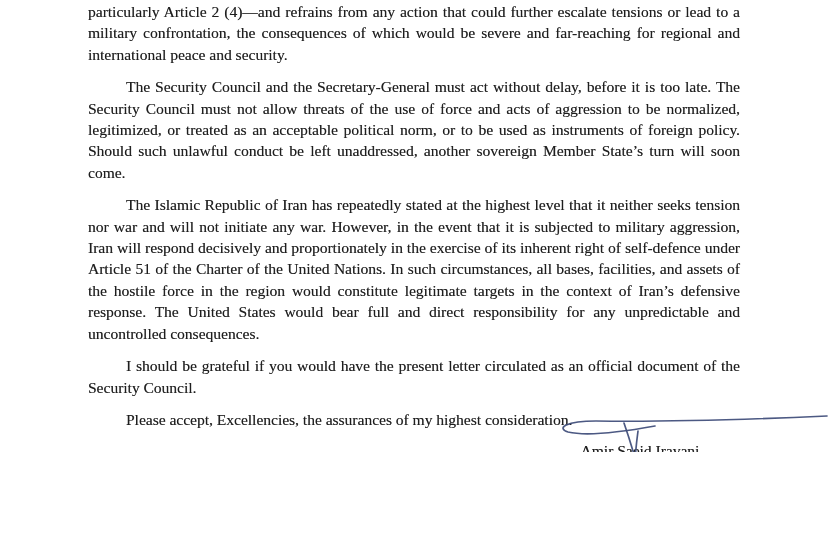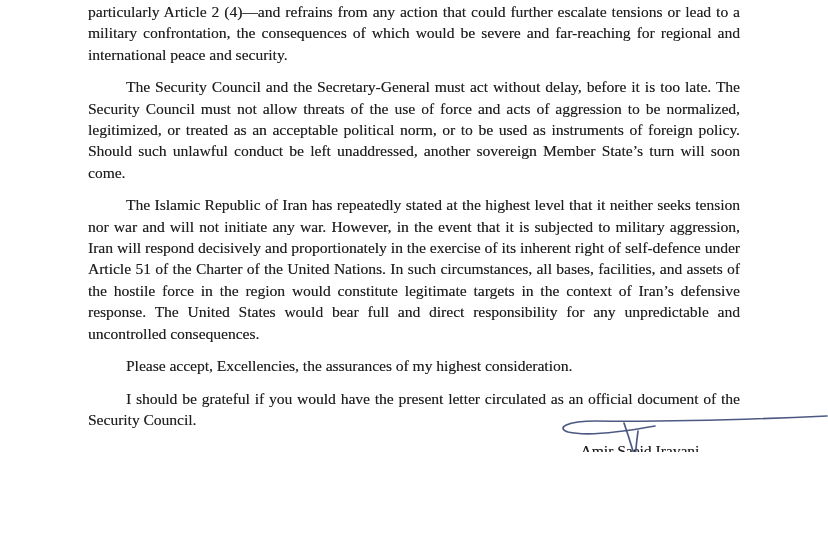--- a/index.html
+++ b/index.html
@@ -69,22 +69,22 @@
 </style>
 </head>
 <body>
 
 <div class="page">
 
   <div class="letter-body">
     <p>particularly Article 2 (4)—and refrains from any action that could further escalate tensions or lead to a military confrontation, the consequences of which would be severe and far-reaching for regional and international peace and security.</p>
     <p class="indent">The Security Council and the Secretary-General must act without delay, before it is too late. The Security Council must not allow threats of the use of force and acts of aggression to be normalized, legitimized, or treated as an acceptable political norm, or to be used as instruments of foreign policy. Should such unlawful conduct be left unaddressed, another sovereign Member State’s turn will soon come.</p>
     <p class="indent">The Islamic Republic of Iran has repeatedly stated at the highest level that it neither seeks tension nor war and will not initiate any war. However, in the event that it is subjected to military aggression, Iran will respond decisively and proportionately in the exercise of its inherent right of self-defence under Article 51 of the Charter of the United Nations. In such circumstances, all bases, facilities, and assets of the hostile force in the region would constitute legitimate targets in the context of Iran’s defensive response. The United States would bear full and direct responsibility for any unpredictable and uncontrolled consequences.</p>
+    <p class="indent">I should be grateful if you would have the present letter circulated as an official document of the Security Council.</p>
     <p class="indent">Please accept, Excellencies, the assurances of my highest consideration.</p>
-    <p class="indent">I should be grateful if you would have the present letter circulated as an official document of the Security Council.</p>
   </div>
 
   <div class="signature-block">
     <div>Amir Saeid Iravani</div>
     <div>Permanent Representative</div>
   </div>
 
   <svg class="sig-ink" viewBox="0 0 828 552">
     <path d="M 655 426 C 622 432, 585 436, 568 432 C 556 428, 566 421, 596 421 C 660 422, 735 420, 827 416" stroke="#3d4b78"></path>
     <path d="M 624 423 C 632 446, 644 487, 649 514 C 652 528, 648 536, 641 529 C 632 519, 633 468, 638 431" stroke="#3d4b78"></path>

